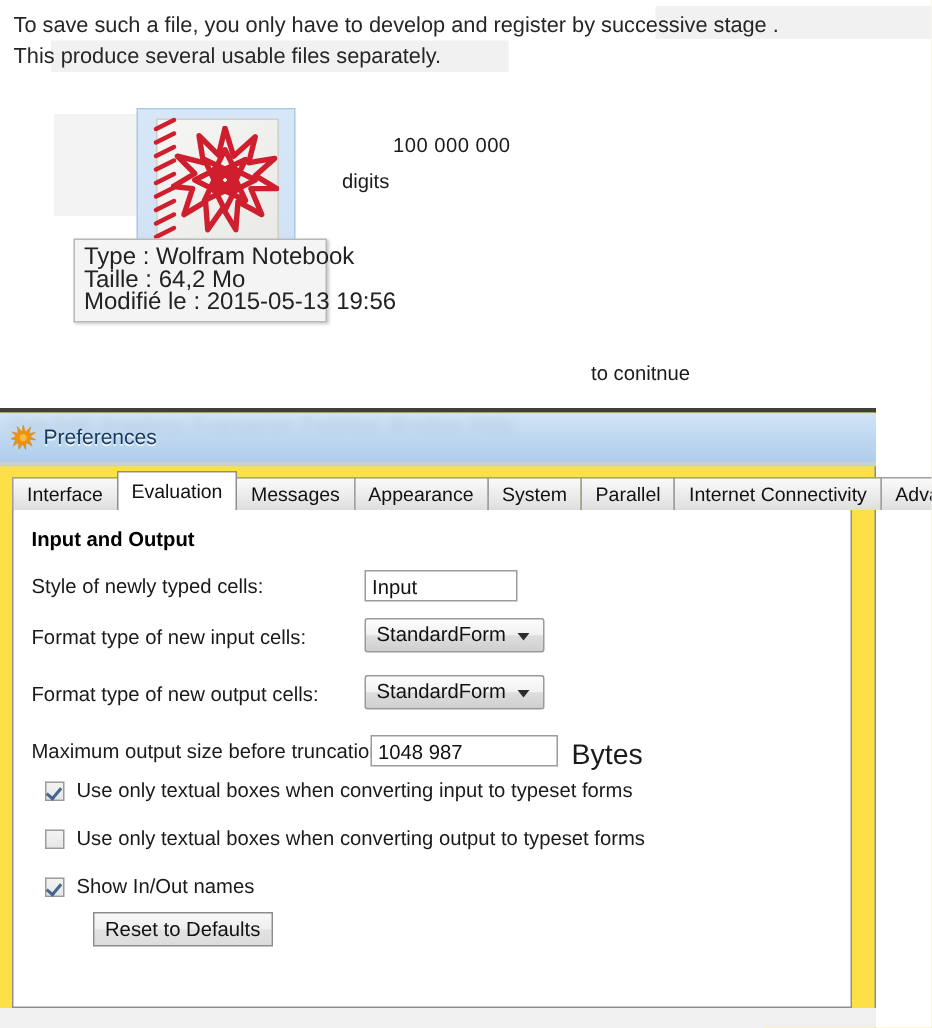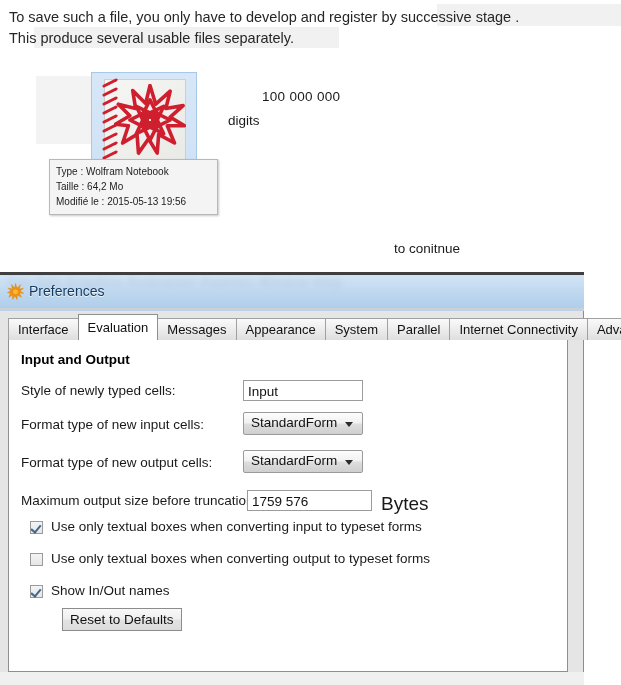--- a/index.html
+++ b/index.html
@@ -105,39 +105,39 @@
     position: absolute;
     left: 49px; top: 107px;
     width: 169px;
     background: #f4f4f4;
     border: 1px solid #b8b8b8;
     box-shadow: 1px 1px 2px rgba(0,0,0,0.22);
     padding: 4px 6px 5px 6px;
     box-sizing: border-box;
   }
   .tooltip-line {
-    font-size: 10px;
+    font-size: 16px;
     color: #222;
     line-height: 15px;
     white-space: nowrap;
   }
   #continue-note {
     position: absolute;
     left: 394px; top: 189px;
     font-size: 13.5px;
     color: #1a1a1a;
     white-space: nowrap;
   }
 
   
   #prefs-window {
     position: absolute;
     left: 0; top: 272px;
     width: 584px; height: 413px;
-    background: #e5e5e5;
+    background: #fde047;
     border-right: 1px solid #8d8d8d;
     box-sizing: border-box;
   }
   #prefs-topline {
     position: absolute;
     left: 0; top: 0;
     width: 584px; height: 3px;
     background: #3f3f3f;
   }
   #blurred-menubar {
@@ -428,42 +428,42 @@
     <div class="tab">Internet Connectivity</div>
     <div class="tab">Advanced</div>
   </div>
 
   <div id="prefs-panel">
 
     <div id="section-title">Input and Output</div>
 
     <div class="field-row" style="top:40px;">
       <div class="field-label">Style of newly typed cells:</div>
-      <div class="textfield" style="left:222px; top:0px; width:120px;">Input</div>
+      <div class="textfield" style="left:222px; top:0px; width:102px;">Input</div>
     </div>
 
     <div class="field-row" style="top:74px;">
       <div class="field-label">Format type of new input cells:</div>
       <div class="combobox" style="left:222px; top:-2px; width:120px;">
         <span>StandardForm</span>
         <span class="combo-arrow"></span>
       </div>
     </div>
 
     <div class="field-row" style="top:112px;">
       <div class="field-label">Format type of new output cells:</div>
       <div class="combobox" style="left:222px; top:-2px; width:120px;">
         <span>StandardForm</span>
         <span class="combo-arrow"></span>
       </div>
     </div>
 
     <div class="field-row" style="top:150px;">
       <div class="field-label">Maximum output size before truncation:</div>
-      <div class="textfield" style="left:226px; top:0px; width:125px;">1759 576</div>
+      <div class="textfield" style="left:226px; top:0px; width:125px;">1048 987</div>
       <div class="unit-label" style="left:360px; top:3px;">Bytes</div>
     </div>
 
     <div class="checkrow" style="top:180px;">
       <span class="checkbox checked"></span>
       <span class="checkbox-label">Use only textual boxes when converting input to typeset forms</span>
     </div>
 
     <div class="checkrow" style="top:212px;">
       <span class="checkbox"></span>

